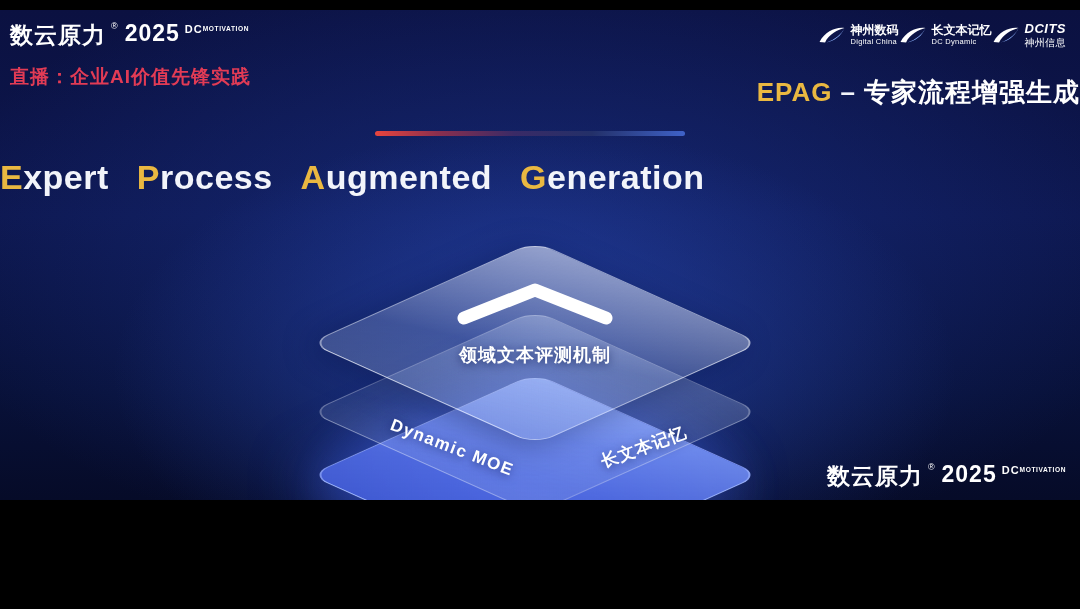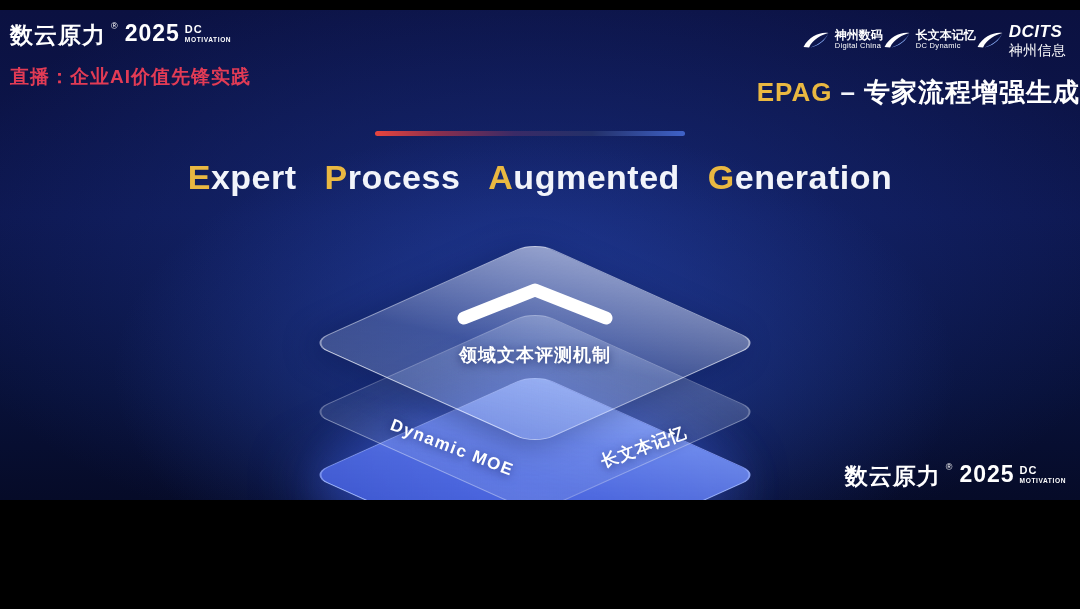--- a/index.html
+++ b/index.html
@@ -13,21 +13,21 @@
       radial-gradient(ellipse 860px 440px at 50% 50%, rgba(30,56,150,0.55), rgba(30,56,150,0) 72%),
       linear-gradient(180deg, #0b1141 0%, #0d174f 42%, #081139 78%, #060b28 100%);
     margin-top: 10px;
   }
 
   
   .brand { display:flex; align-items:flex-start; gap:5px; color:#fff; white-space:nowrap; }
   .brand .cn { font-size:23px; font-weight:900; letter-spacing:1px; }
   .brand .reg { font-size:9px; margin-top:1px; }
   .brand .year { font-size:23px; font-weight:800; letter-spacing:1px; margin-left:2px; }
-  .brand .sub { display:flex; flex-direction:column; line-height:1; margin-top:4px; }
+  .brand .sub { display:flex; flex-direction:row; line-height:1; margin-top:4px; }
   .brand .dc { font-size:11px; font-weight:800; letter-spacing:1px; }
   .brand .motivation { font-size:6.6px; font-weight:600; letter-spacing:0.6px; margin-top:2px; }
   .brand-top { position:absolute; left:10px; top:10px; }
   .brand-bottom { position:absolute; right:14px; bottom:8px; }
 
   
   .live-label { position:absolute; left:10px; top:54px; color:#e23b55; font-size:19px; font-weight:800; letter-spacing:1px; }
 
   .epag-heading { position:absolute; left:0; right:0; top:65px; text-align:right; font-size:26px; font-weight:800; letter-spacing:1px; }
   .epag-heading .abbr { color:#eab841; margin-right:8px; }
@@ -37,25 +37,25 @@
   .title-underline {
     position:absolute; left:375px; top:121px; width:310px; height:5px; border-radius:3px;
     background:linear-gradient(90deg, #e8453e 0%, #8c2f4e 20%, #3a2a66 45%, #233069 70%, #3f62c8 100%);
   }
 
   .logos { position:absolute; right:14px; top:12px; display:flex; align-items:center; }
   .logo { display:flex; gap:5px; align-items:center; }
   .logo .txt { display:flex; flex-direction:column; line-height:1.15; }
   .logo .line1 { font-size:12px; font-weight:800; }
   .logo .line2 { font-size:7.5px; font-weight:400; letter-spacing:0.3px; }
-  .logo.dcits .line1 { font-size:17px; font-style:italic; letter-spacing:0.5px; }
-  .logo.dcits .line2 { font-size:14px;text-align:right; }
+  .logo.dcits .line1 { font-size:13px; font-style:italic; letter-spacing:0.5px; }
+  .logo.dcits .line2 { font-size:10px; }
 
   
-  .main-title { position:absolute; left:0; right:0; top:148px; text-align:center; font-size:34px; font-weight:600; letter-spacing:0.5px; color:#f2f4fa; }
+  .main-title { position:absolute; left:0; right:0; top:148px; text-align:left; font-size:34px; font-weight:600; letter-spacing:0.5px; color:#f2f4fa; }
   .main-title .gold { color:#eab841; }
   .main-title .word + .word { margin-left:18px; }
 
   
   .stack { position:absolute; left:0; top:0; width:1080px; height:609px;text-align:right; }
 
   .bg-glow {
     position:absolute; left:275px; top:330px; width:520px; height:300px;
     background:radial-gradient(ellipse at center, rgba(85,115,235,0.45), rgba(85,115,235,0) 65%);
     filter:blur(8px);

